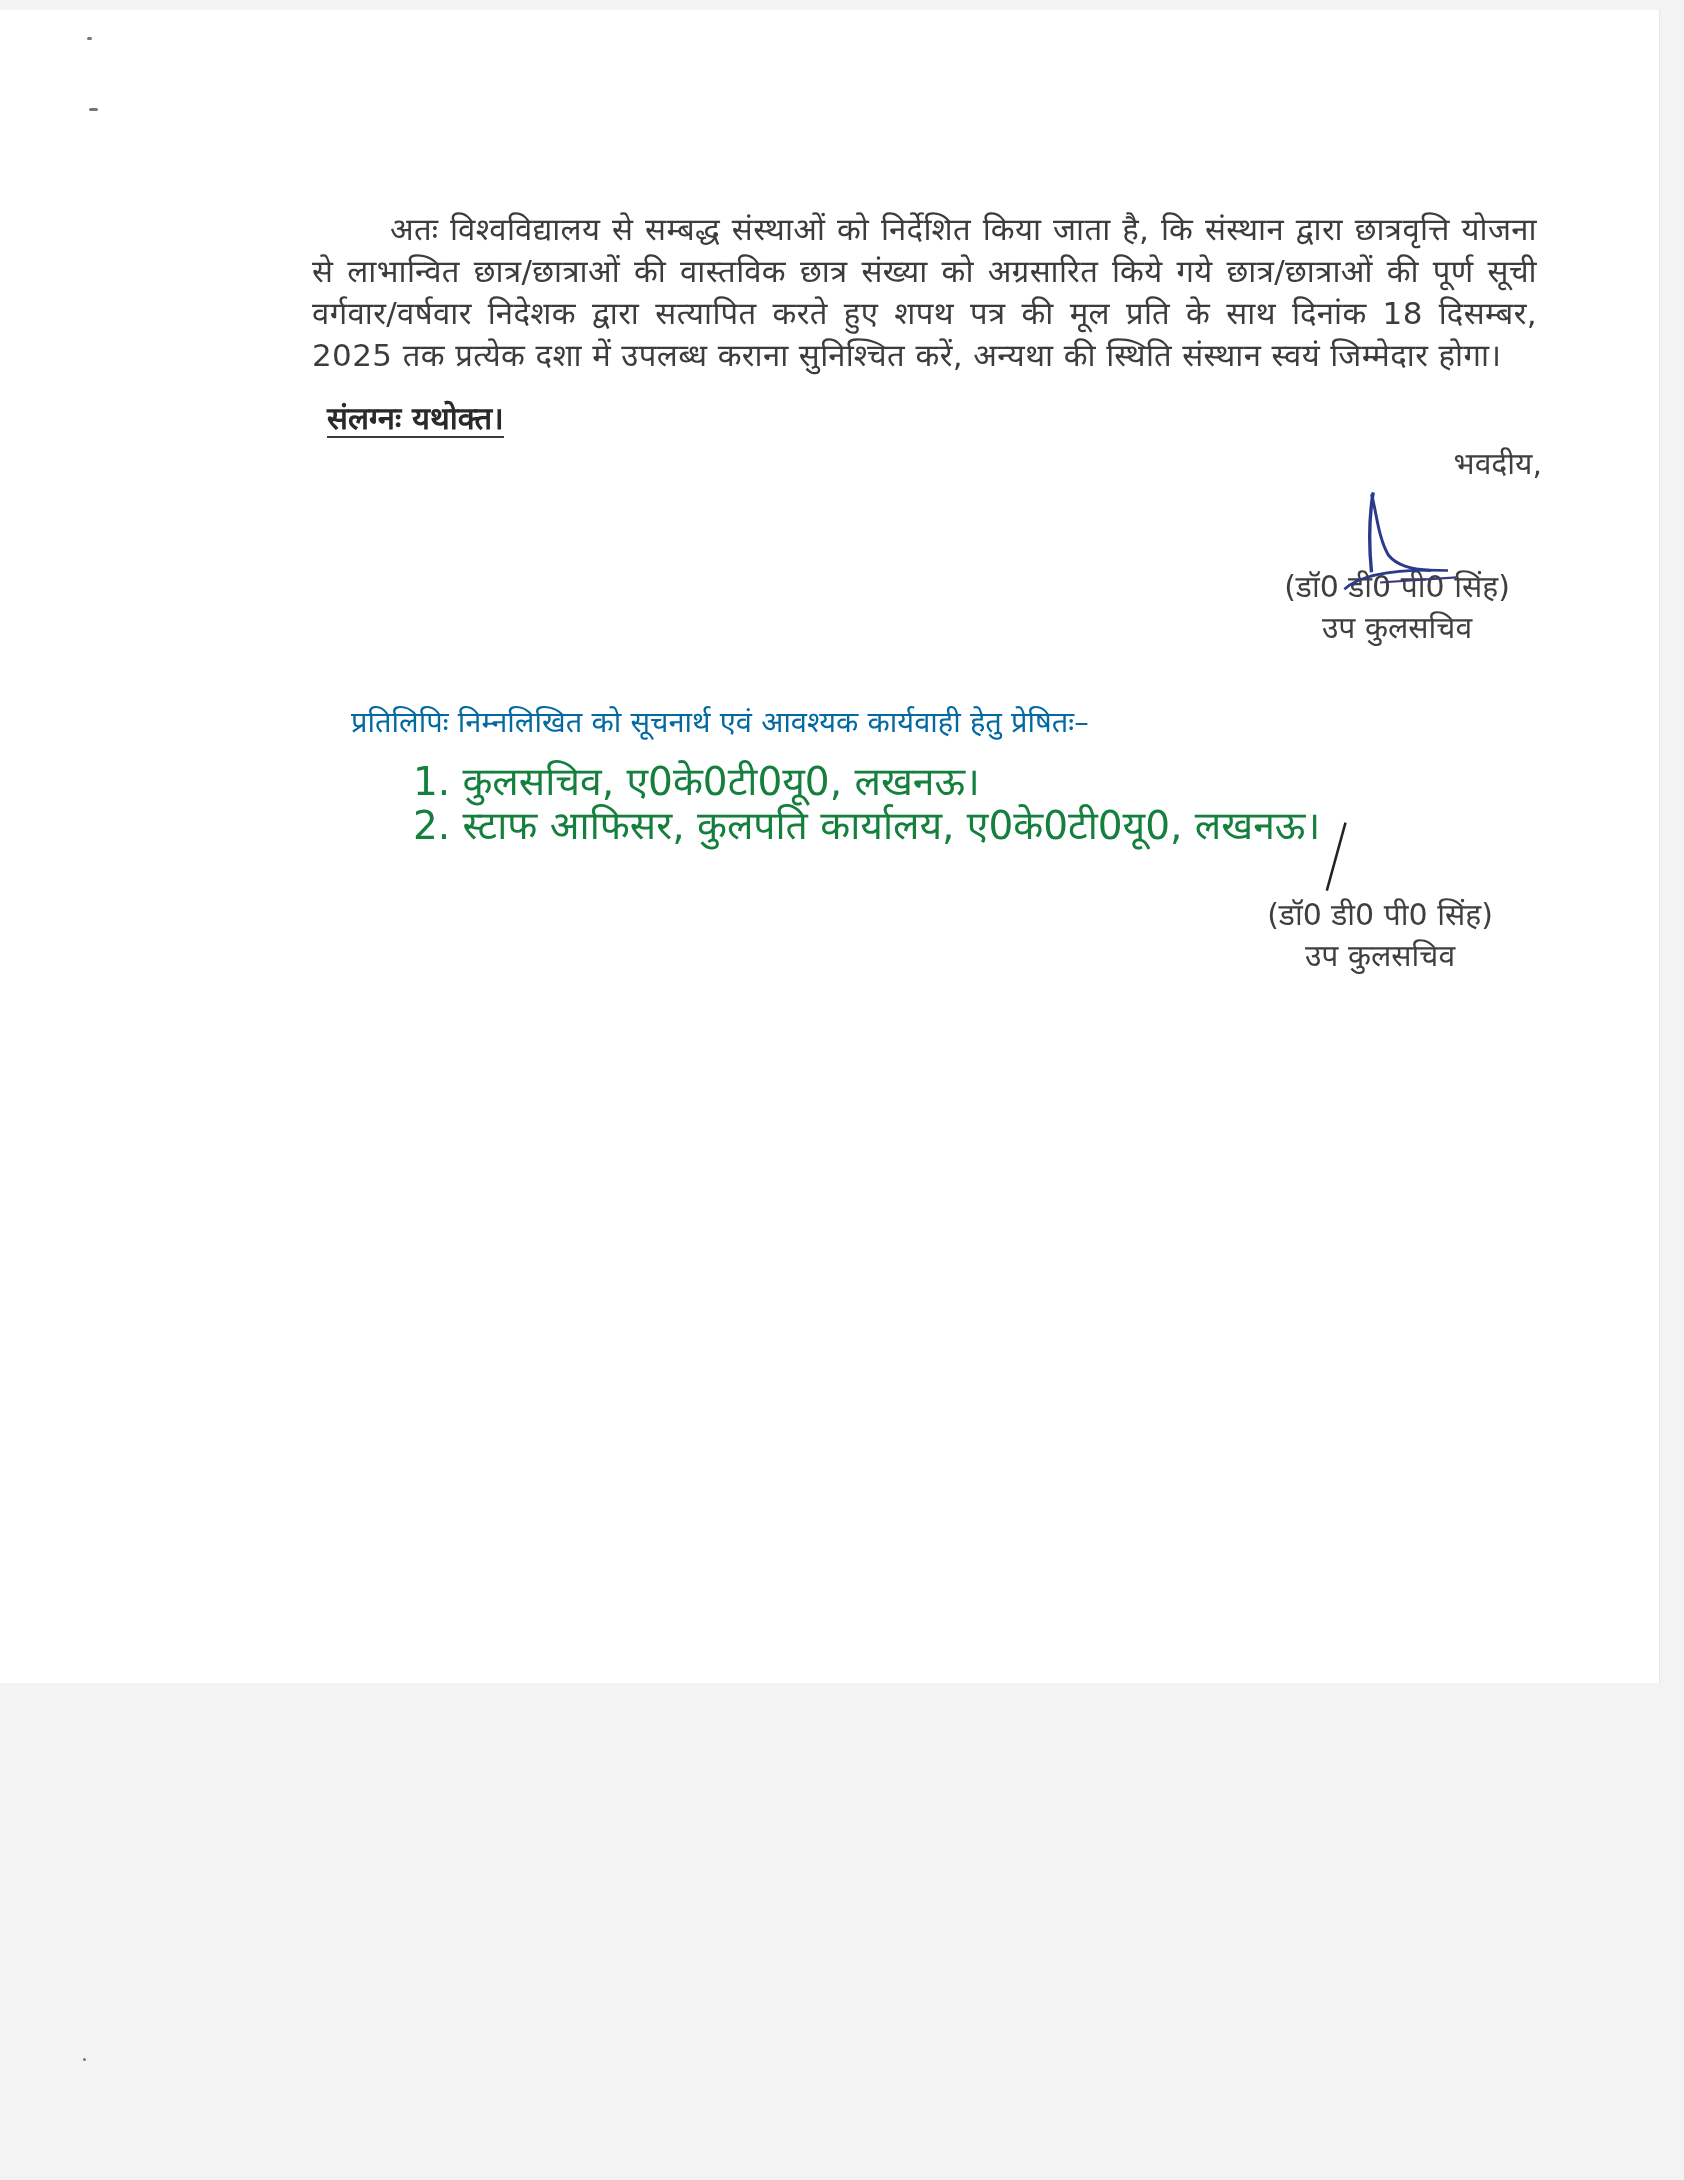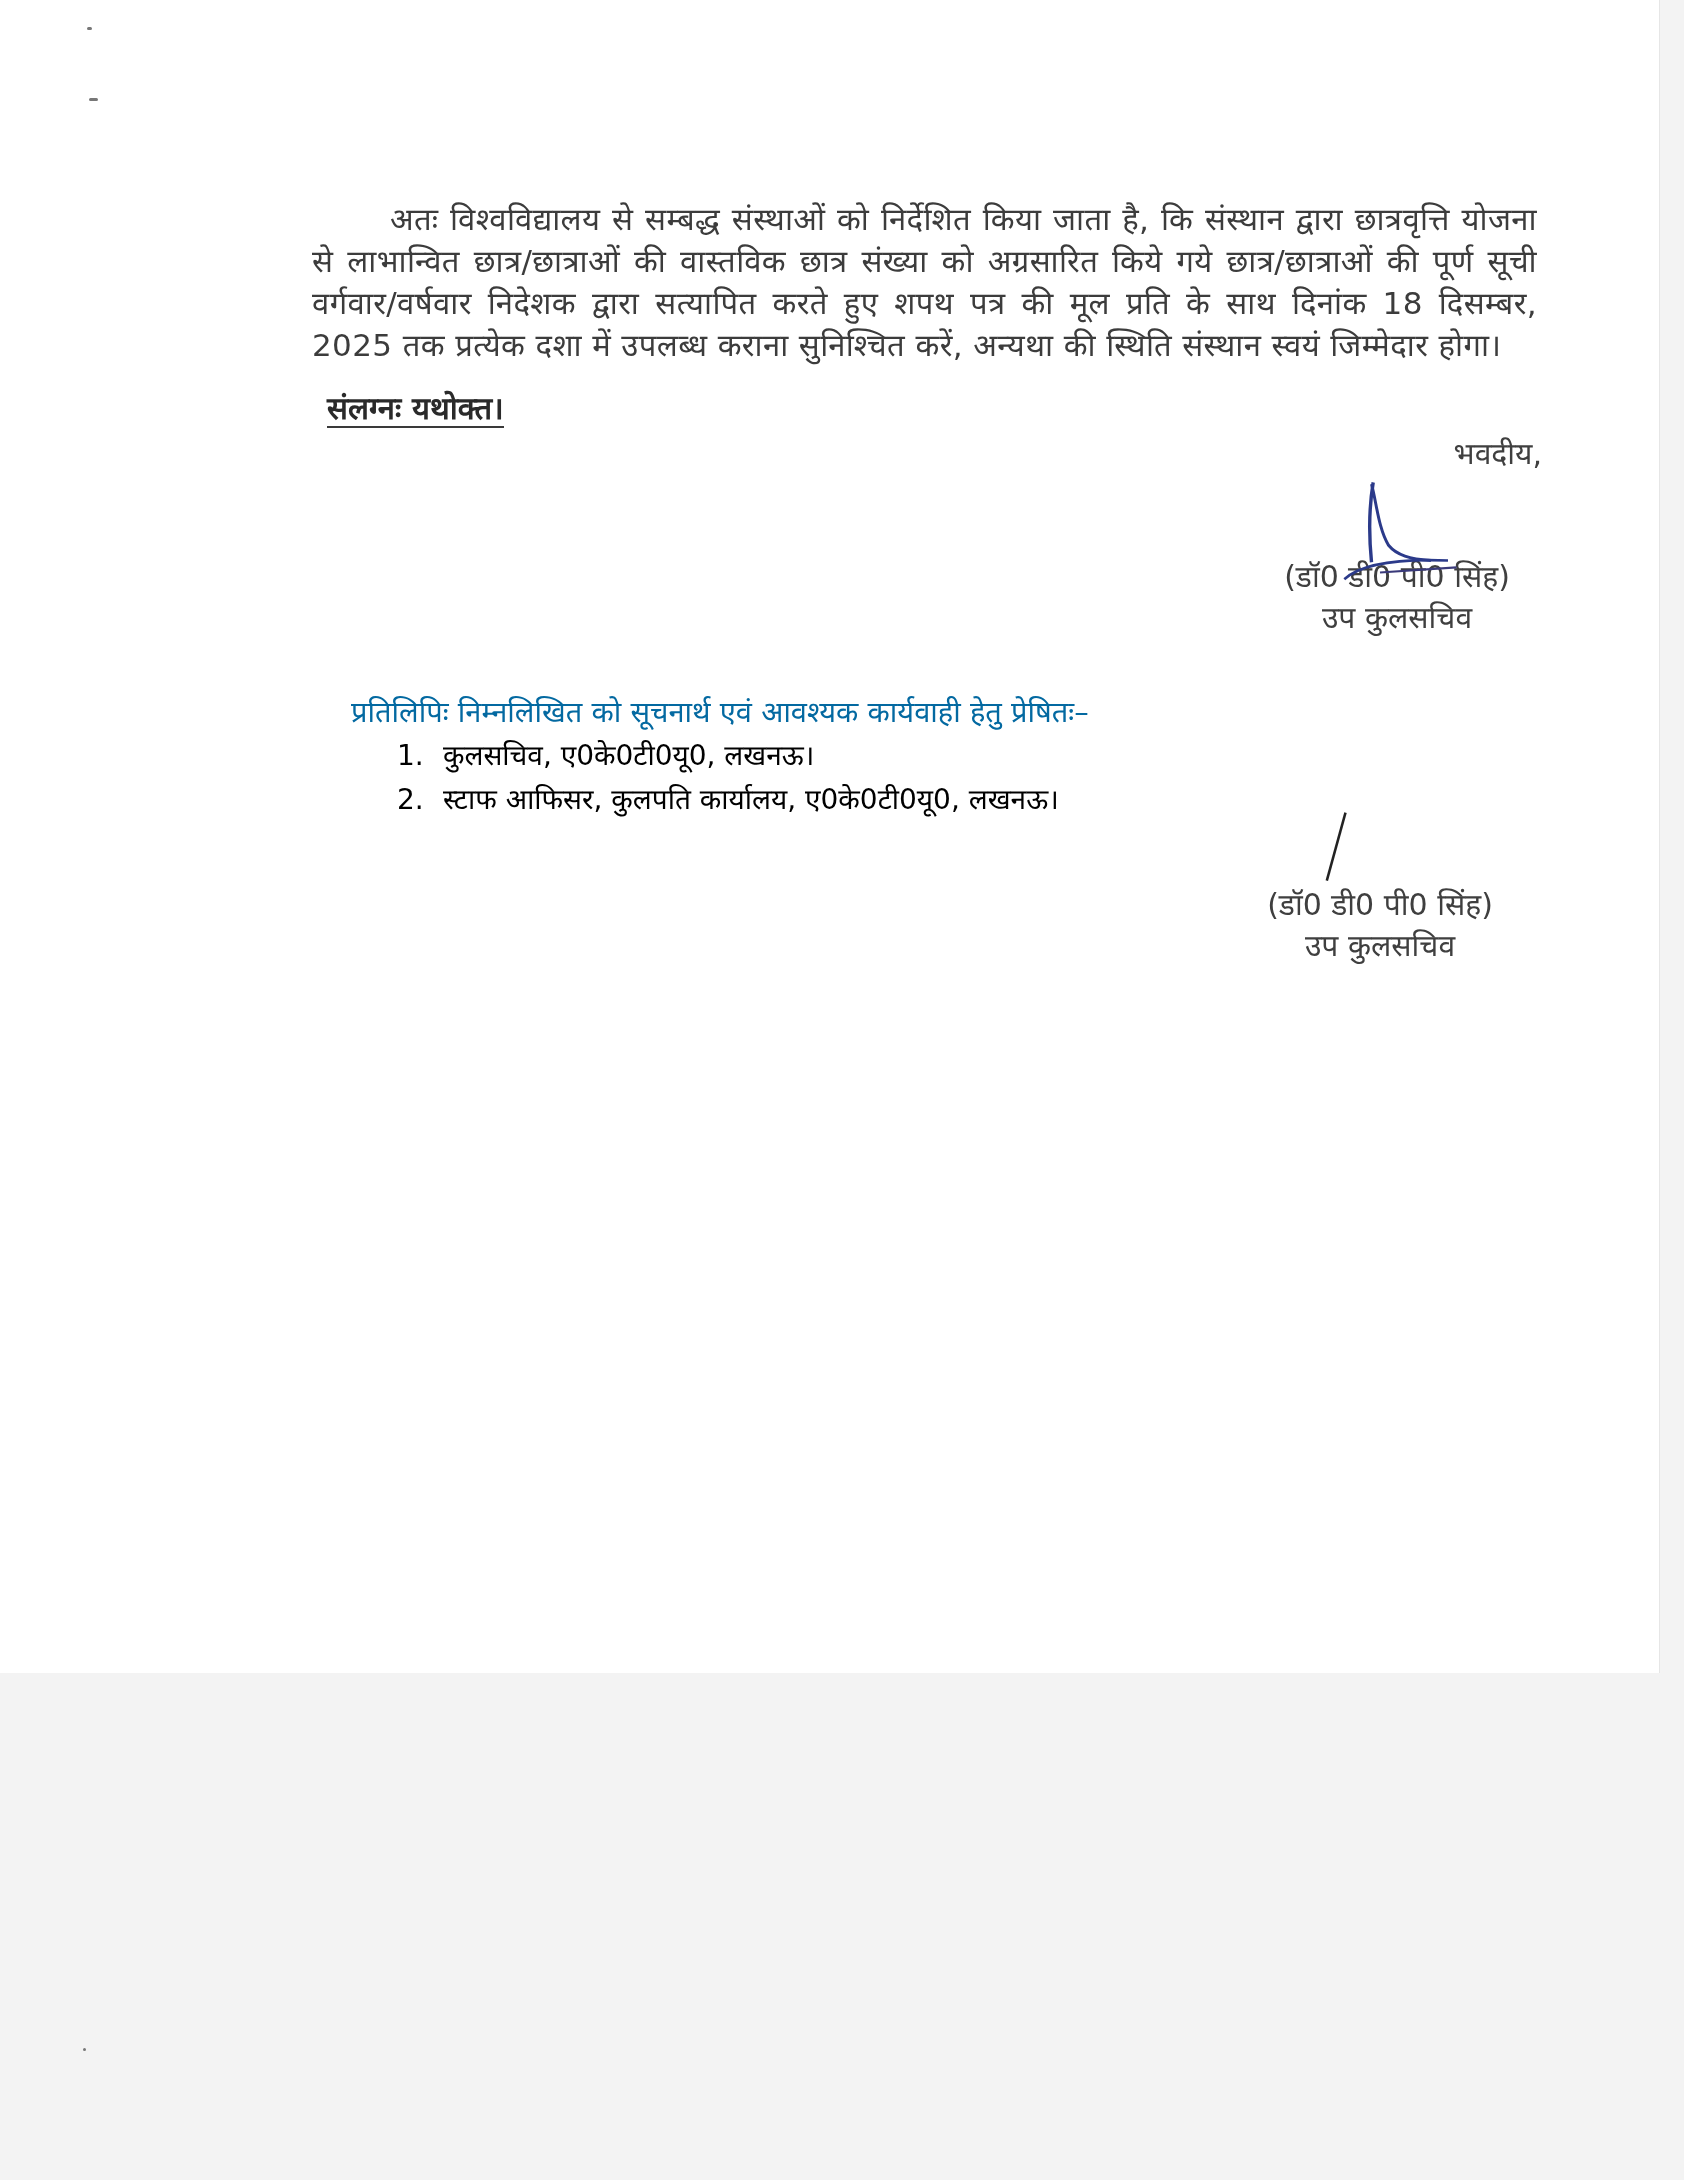--- a/index.html
+++ b/index.html
@@ -11,21 +11,21 @@
     width: 1685px;
     height: 2181px;
     position: relative;
     overflow: hidden;
     font-family: "DejaVu Sans", sans-serif;
     color: #3a3a3a;
   }
   .page {
     position: absolute;
     left: 0;
-    top: 0;
+    top: 10px;
     width: 1659px;
     height: 1673px;
     background: #ffffff;
     border-right: 0.9px solid #e6e6e6;
   }
   .speck {
     position: absolute;
     background: #777;
     border-radius: 1.7px;
   }
@@ -79,26 +79,26 @@
     top: 692px;
     font-size: 29px;
     line-height: 41px;
     color: #0369a1;
     white-space: nowrap;
   }
   .copy-list {
     position: absolute;
     left: 397px;
     top: 734px;
-    margin: 0;
+    margin: 16px;
     padding: 0;
     list-style: none;
-    font-size: 28px;
+    font-size: 39px;
     line-height: 44px;
-    color: #000000;
+    color: #15803d;
   }
   .copy-list li {
     white-space: nowrap;
   }
   .copy-list .num {
     display: inline-block;
     width: 37px;
   }
 </style>
 </head>

